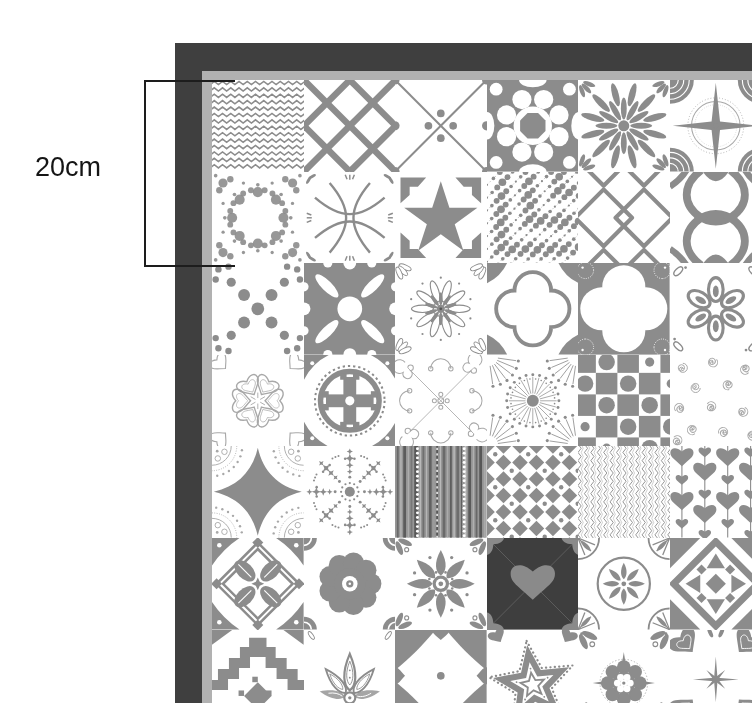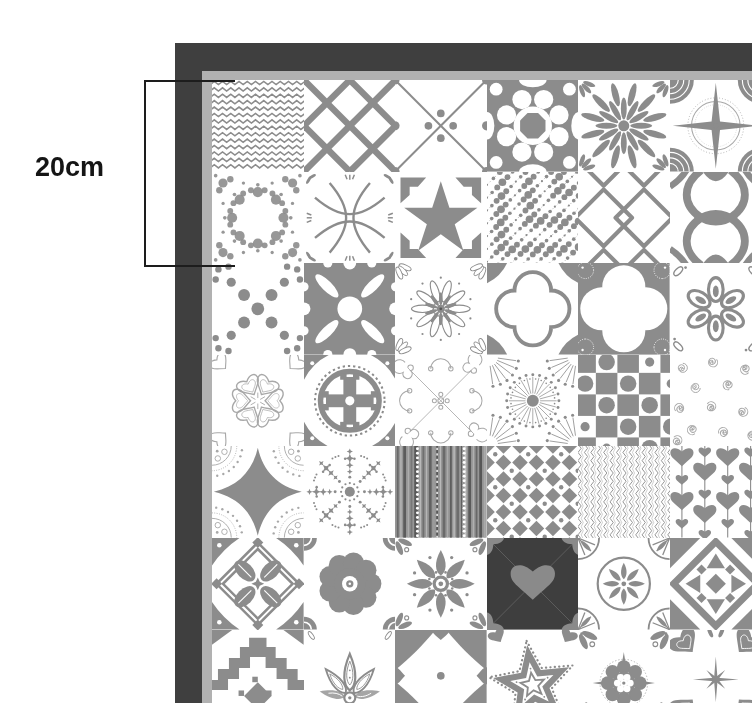--- a/index.html
+++ b/index.html
@@ -1,18 +1,18 @@
 <!DOCTYPE html>
 <html><head>
 <meta charset="utf-8">
 <style>
   html,body{margin:0;padding:0;background:#fff;}
   #canvas{position:relative;width:752px;height:703px;background:#fff;overflow:hidden;
           font-family:"Liberation Sans", sans-serif;}
-  #measure-label{position:absolute;left:35px;top:152px;font-size:27px;font-weight:700;color:#151515;}
+  #measure-label{position:absolute;left:35px;top:152px;font-size:27px;font-weight:400;color:#151515;}
   #measure-bracket{position:absolute;left:144px;top:80px;width:89px;height:183px;
                    border-left:2px solid #1d1d1d;border-top:2px solid #1d1d1d;border-bottom:2px solid #1d1d1d;}
   #frame{position:absolute;left:175px;top:43px;width:577px;height:660px;}
   #backing{position:absolute;left:202px;top:71px;width:550px;height:632px;}
   #sheet{position:absolute;left:212px;top:80px;width:540px;height:623px;overflow:hidden;background:#fff;}
   #grid{display:grid;grid-template-columns:repeat(6,91.6px);grid-auto-rows:91.6px;}
   .tile{width:91.6px;height:91.6px;background:#fff;overflow:hidden;}
   .tile svg{display:block;width:100%;height:100%;}
 </style>
 </head>

